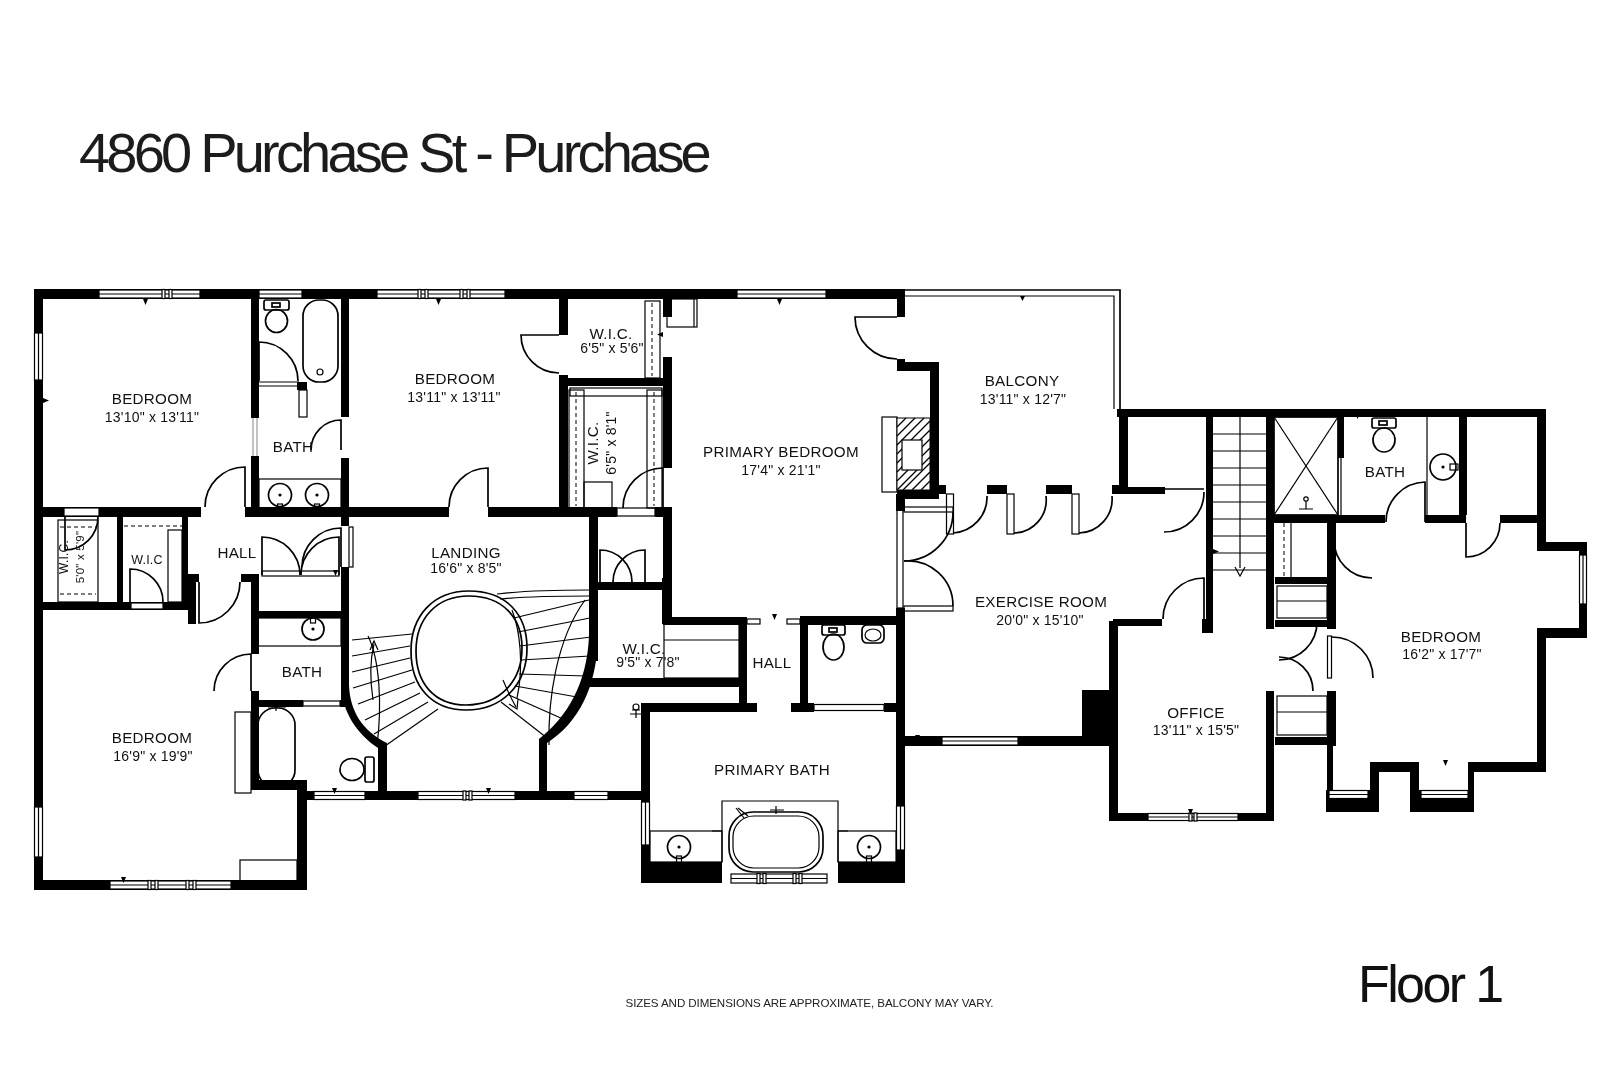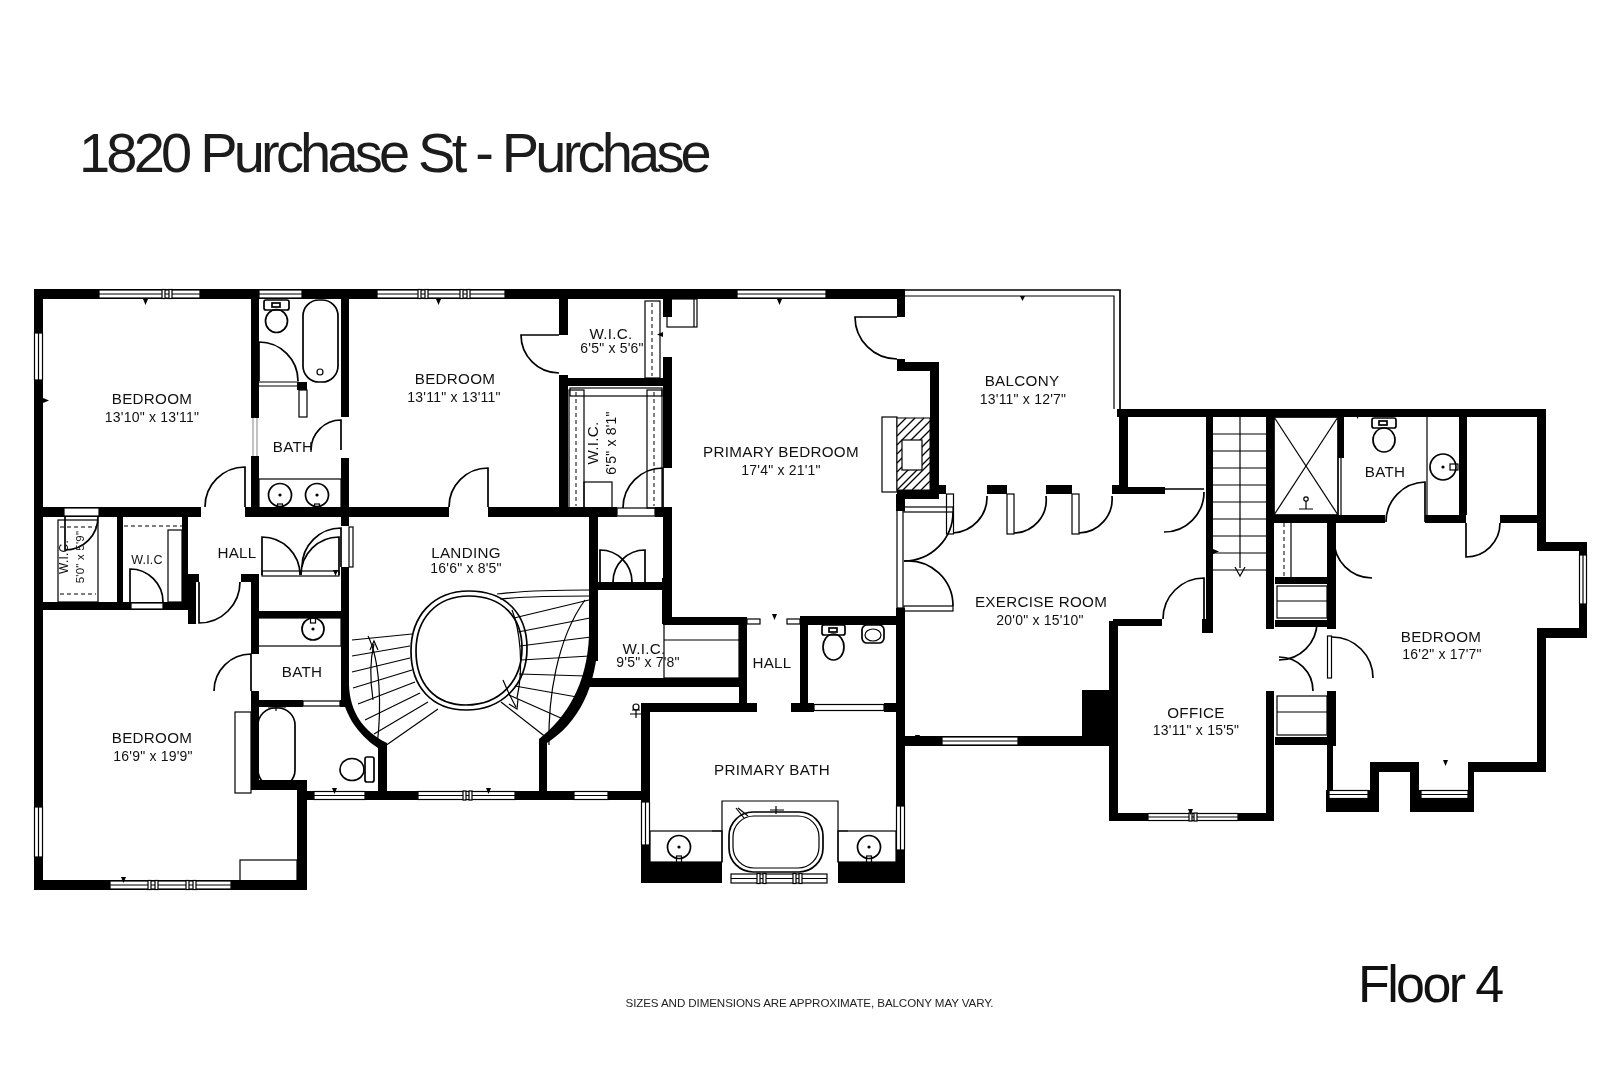--- a/index.html
+++ b/index.html
@@ -10,23 +10,23 @@
 .thin2{fill:none;stroke:#000;stroke-width:1.2}
 .win{fill:#fff;stroke:#000;stroke-width:1.2}
 .lbl{font-family:"Liberation Sans",sans-serif;font-size:15.2px;fill:#111;letter-spacing:.3px}
 .dim{font-family:"Liberation Sans",sans-serif;font-size:14px;fill:#111;letter-spacing:.2px}
 .dash{fill:none;stroke:#000;stroke-width:1;stroke-dasharray:4 3}
 </style>
 </head>
 <body>
 <div id="page">
 
-<div style="position:absolute;left:79px;top:120px;font-family:'Liberation Sans',sans-serif;font-size:56px;letter-spacing:-3.8px;color:#1c1c1c;">1820 Purchase St - Purchase</div>
-
-<div style="position:absolute;left:1358px;top:954px;font-family:'Liberation Sans',sans-serif;font-size:52px;letter-spacing:-2.6px;color:#111;">Floor 4</div>
+<div style="position:absolute;left:79px;top:120px;font-family:'Liberation Sans',sans-serif;font-size:56px;letter-spacing:-3.8px;color:#1c1c1c;">4860 Purchase St - Purchase</div>
+
+<div style="position:absolute;left:1358px;top:954px;font-family:'Liberation Sans',sans-serif;font-size:52px;letter-spacing:-2.6px;color:#111;">Floor 1</div>
 
 <div style="position:absolute;left:0;top:996px;width:1619px;text-align:center;font-family:'Liberation Sans',sans-serif;font-size:11.6px;letter-spacing:-.1px;color:#222;">SIZES AND DIMENSIONS ARE APPROXIMATE, BALCONY MAY VARY.</div>
 <svg width="1619" height="1080" viewBox="0 0 1619 1080" style="position:absolute;left:0;top:0">
 <g id="walls">
 
 <rect class="w" x="34" y="289" width="871" height="10"></rect>
 
 <rect class="w" x="34" y="289" width="9" height="599"></rect>
 
 <rect class="w" x="34" y="507" width="167" height="10"></rect>

